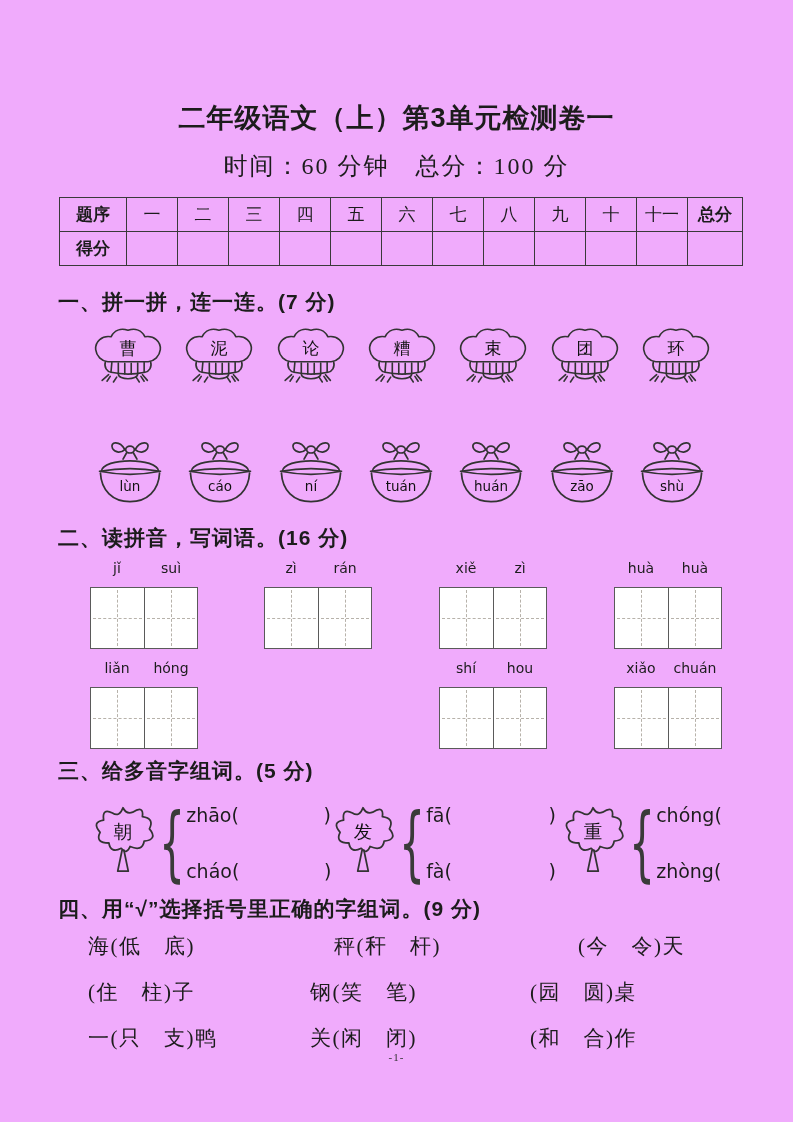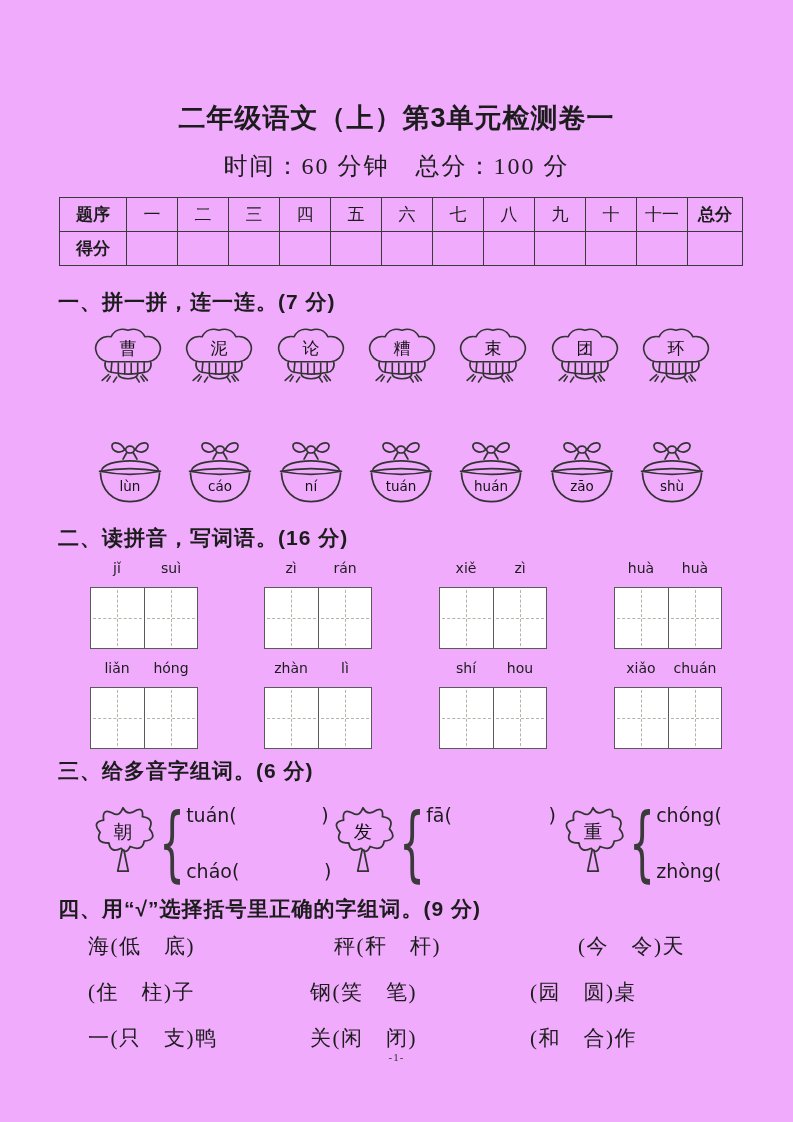--- a/index.html
+++ b/index.html
@@ -308,30 +308,20 @@
   <div class="word" style="top:660px; left:90px;">
     <div class="syls">
         <span class="syl">liǎn</span>
         <span class="syl">hóng</span>
       </div>
     <div class="tzgrid">
         <div class="cell"></div>
         <div class="cell"></div>
       </div>
   </div>
-  <div class="word" style="top:660px; left:264px;">
-    <div class="syls">
-        <span class="syl">zhàn</span>
-        <span class="syl">lì</span>
-      </div>
-    <div class="tzgrid">
-        <div class="cell"></div>
-        <div class="cell"></div>
-      </div>
-  </div>
   <div class="word" style="top:660px; left:614px;">
     <div class="syls">
         <span class="syl">xiǎo</span>
         <span class="syl">chuán</span>
       </div>
     <div class="tzgrid">
         <div class="cell"></div>
         <div class="cell"></div>
       </div>
   </div>
@@ -339,47 +329,48 @@
     <div class="syls">
         <span class="syl">shí</span>
         <span class="syl">hou</span>
       </div>
     <div class="tzgrid">
         <div class="cell"></div>
         <div class="cell"></div>
       </div>
   </div>
 
-  <div class="sec-h" style="top:757px;">三、给多音字组词。(6 分)</div>
+  <div class="sec-h" style="top:757px;">三、给多音字组词。(5 分)</div>
 
   <div class="leafgrp" style="left:86px;">
     <svg viewBox="0 0 84 92" width="74" height="82">
       <g class="stroke">
         <path d="M42,6 Q46,14 53,11 Q66,3 64,16 Q78,18 72,30 Q82,42 66,44 Q64,56 50,50 Q46,60 40,52 Q28,58 26,46 Q10,46 16,34 Q6,22 20,20 Q18,6 30,12 Q38,17 42,6 Z"></path>
         <path d="M41,54 L36,78 M43,54 L48,78 M37,78 L47,78"></path>
       </g>
       <text class="hz" x="42" y="40" text-anchor="middle">朝</text>
     </svg>
     <div class="brace">{</div>
     <div class="readings">
-      <div class="reading">tuán(              )</div>
+      <div class="reading">zhāo(              )</div>
       <div class="reading">cháo(              )</div>
     </div>
   </div>
   <div class="leafgrp" style="left:326px;">
     <svg viewBox="0 0 84 92" width="74" height="82">
       <g class="stroke">
         <path d="M42,6 Q46,14 53,11 Q66,3 64,16 Q78,18 72,30 Q82,42 66,44 Q64,56 50,50 Q46,60 40,52 Q28,58 26,46 Q10,46 16,34 Q6,22 20,20 Q18,6 30,12 Q38,17 42,6 Z"></path>
         <path d="M41,54 L36,78 M43,54 L48,78 M37,78 L47,78"></path>
       </g>
       <text class="hz" x="42" y="40" text-anchor="middle">发</text>
     </svg>
     <div class="brace">{</div>
     <div class="readings">
       <div class="reading">fā(                )</div>
+      <div class="reading">fà(                )</div>
     </div>
   </div>
   <div class="leafgrp" style="left:556px;">
     <svg viewBox="0 0 84 92" width="74" height="82">
       <g class="stroke">
         <path d="M42,6 Q46,14 53,11 Q66,3 64,16 Q78,18 72,30 Q82,42 66,44 Q64,56 50,50 Q46,60 40,52 Q28,58 26,46 Q10,46 16,34 Q6,22 20,20 Q18,6 30,12 Q38,17 42,6 Z"></path>
         <path d="M41,54 L36,78 M43,54 L48,78 M37,78 L47,78"></path>
       </g>
       <text class="hz" x="42" y="40" text-anchor="middle">重</text>
     </svg>

